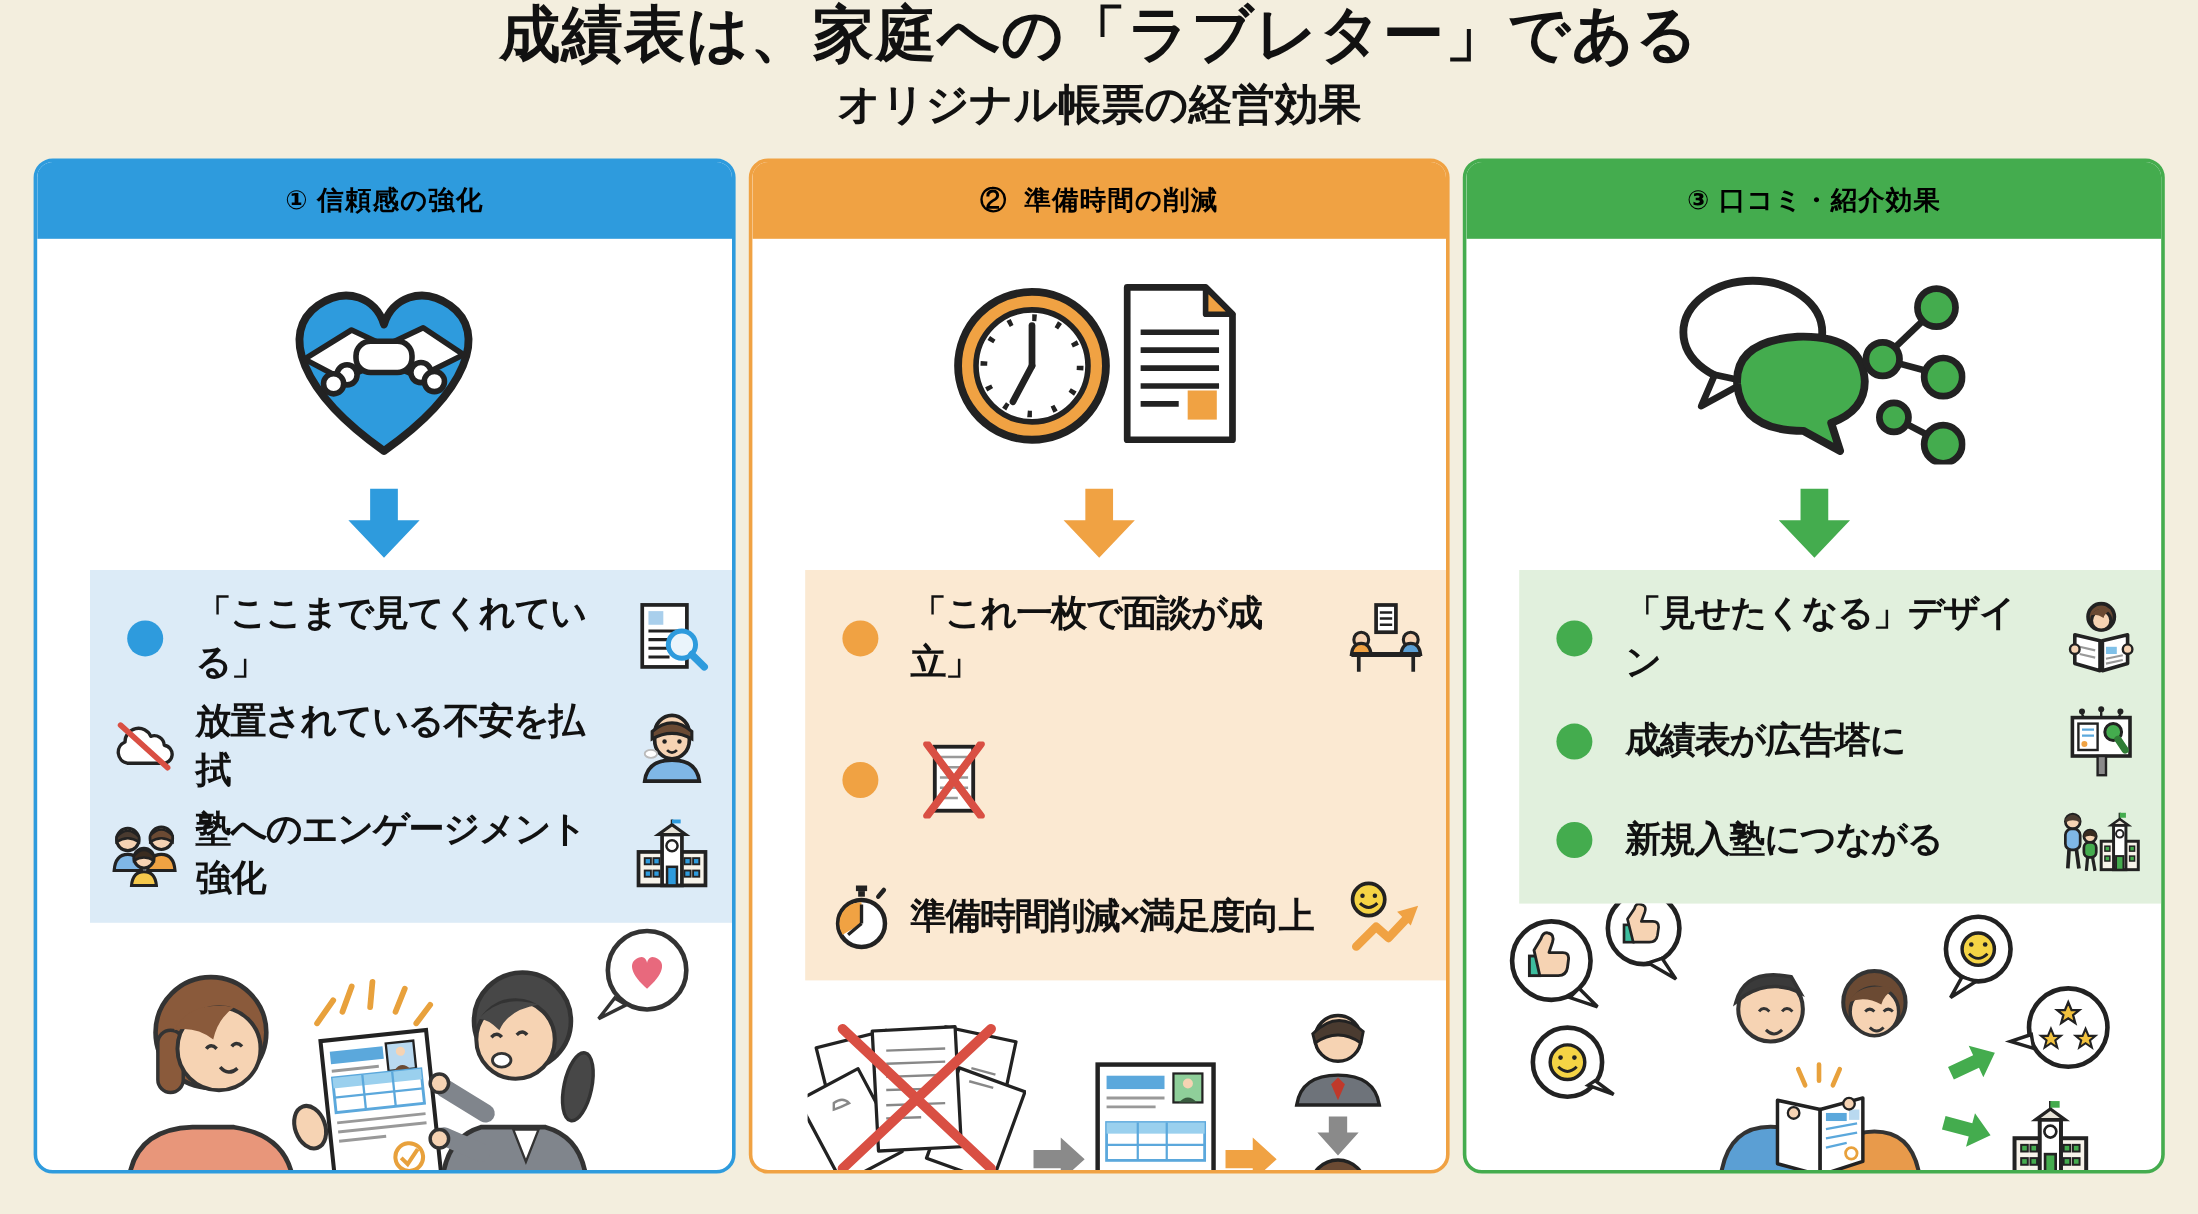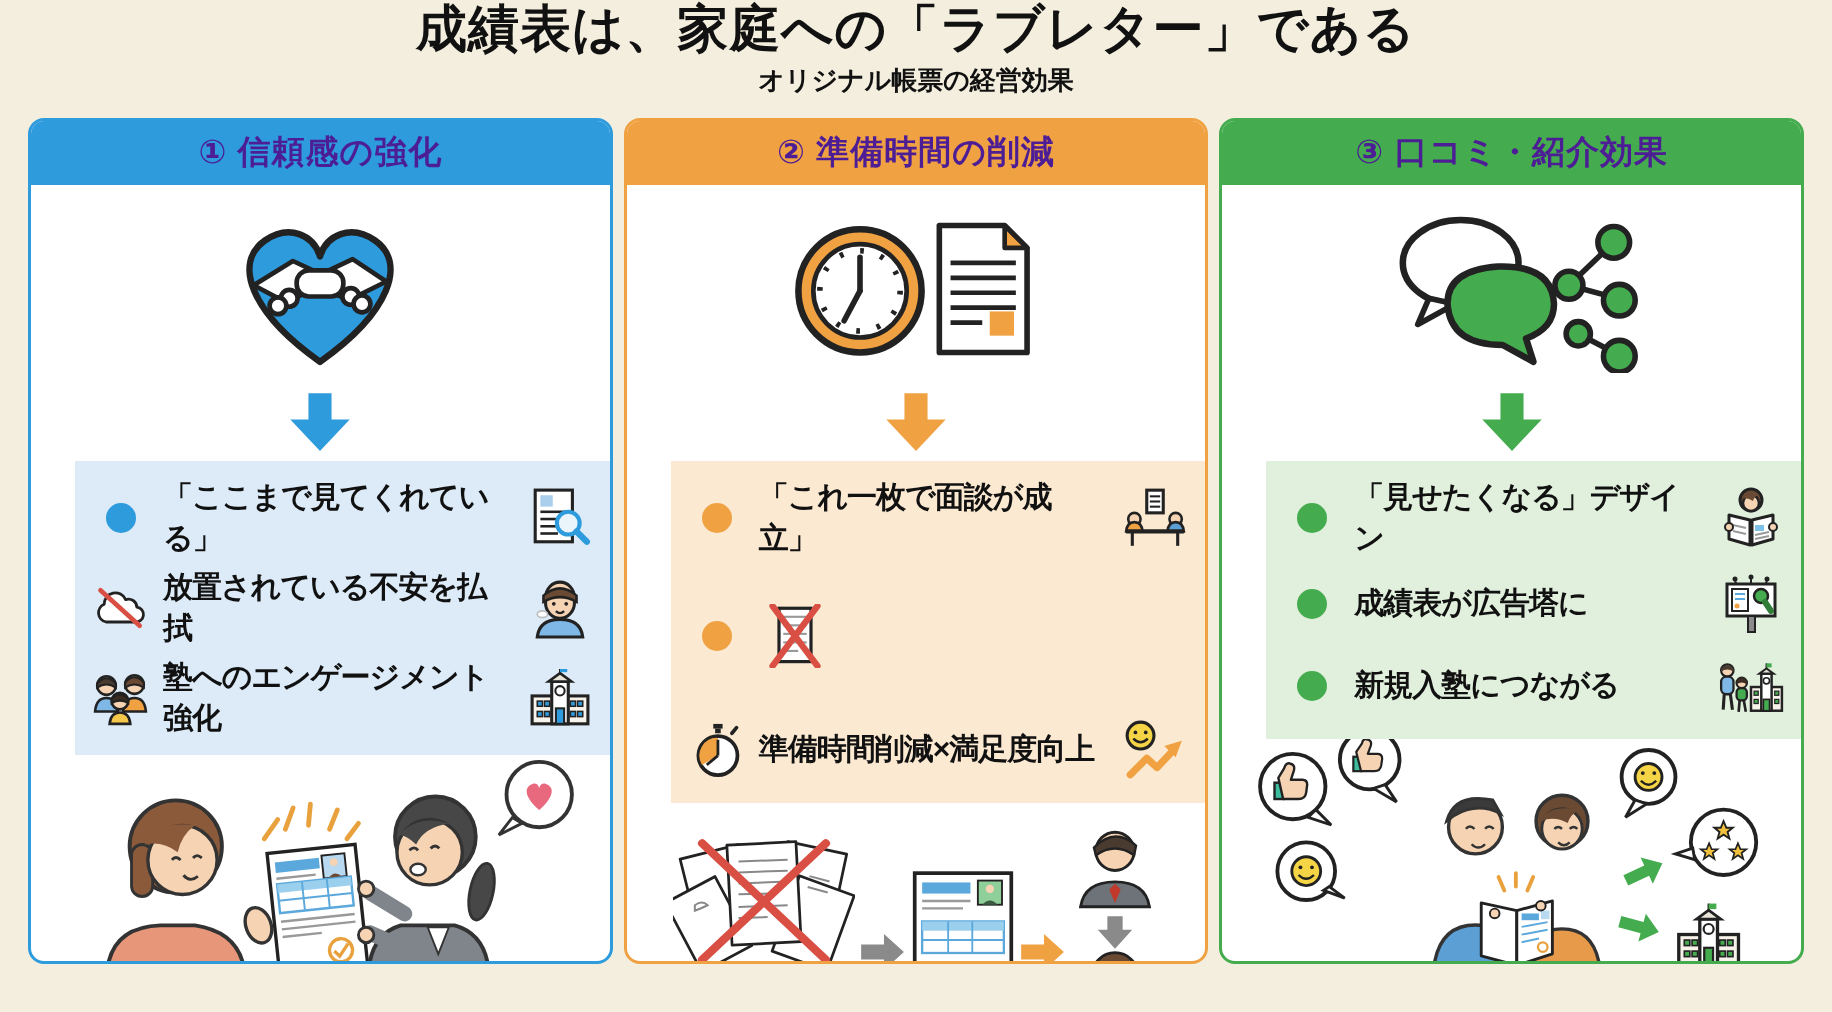--- a/index.html
+++ b/index.html
@@ -3,27 +3,27 @@
 <meta charset="utf-8">
 <style>
   html,body{margin:0;padding:0;}
   body{
     width:1832px;height:1012px;overflow:hidden;
     background:#F3EEDE;
     font-family:"Liberation Sans","DejaVu Sans",sans-serif;
     color:#111;
   }
   .page-title{text-align:center;font-size:51px;font-weight:900;line-height:1.15;letter-spacing:1px;}
-  .page-subtitle{text-align:center;font-size:26px;font-weight:800;margin-top:4px;}
+  .page-subtitle{text-align:center;font-size:36px;font-weight:800;margin-top:4px;}
   .cards{display:flex;gap:11px;margin:20px 28px 0;height:846px;}
   .card{flex:1;background:#fff;border-radius:16px;border:3px solid;display:flex;flex-direction:column;overflow:hidden;}
   .card.blue{border-color:#2E9BDD;}
-  .card.orange{border-color:#F0A243;}
+  .card.orange{border-color:#F0A243;font-family:Liberation Mono, monospace;}
   .card.green{border-color:#44AC4E;}
-  .card-header{height:64px;flex:0 0 64px;display:flex;align-items:center;justify-content:center;color:#4c1d95;font-size:33px;font-weight:800;letter-spacing:1px;}
+  .card-header{height:64px;flex:0 0 64px;display:flex;align-items:center;justify-content:center;color:#000000;font-size:22px;font-weight:800;letter-spacing:1px;}
   .blue  .card-header{background:#2E9BDD;}
   .orange .card-header{background:#F0A243;}
   .green .card-header{background:#44AC4E;}
   .icon-zone{height:208px;flex:0 0 208px;display:flex;align-items:center;justify-content:center;}
   .arrow-zone{height:68px;flex:0 0 68px;display:flex;align-items:flex-start;justify-content:center;}
   .bullets{padding:12px 0;display:flex;flex-direction:column;margin-left:44px;}
   .blue  .bullets{background:#DCEBF7;}
   .orange .bullets{background:#FBE9D2;gap:32px;}
   .green .bullets{background:#E1F0DD;}
   .bullet{display:flex;align-items:center;gap:10px;padding:4px 14px;min-height:74px;}

